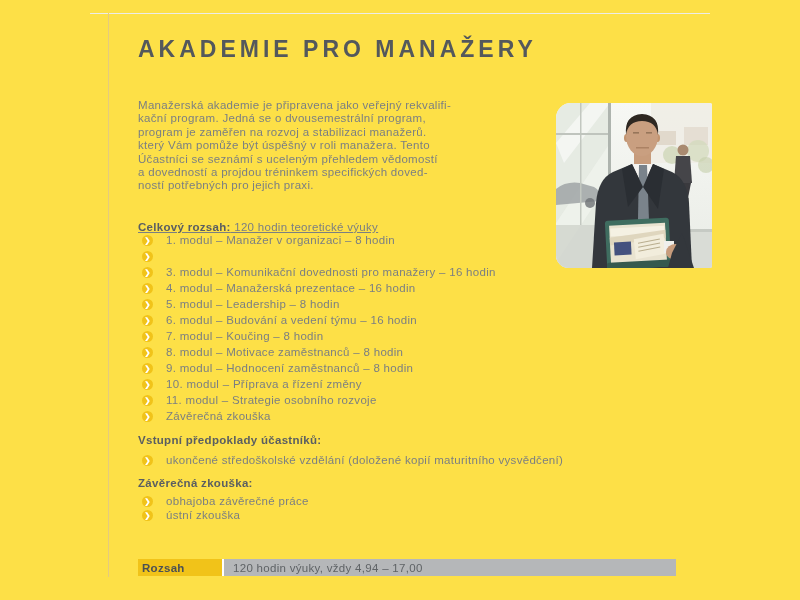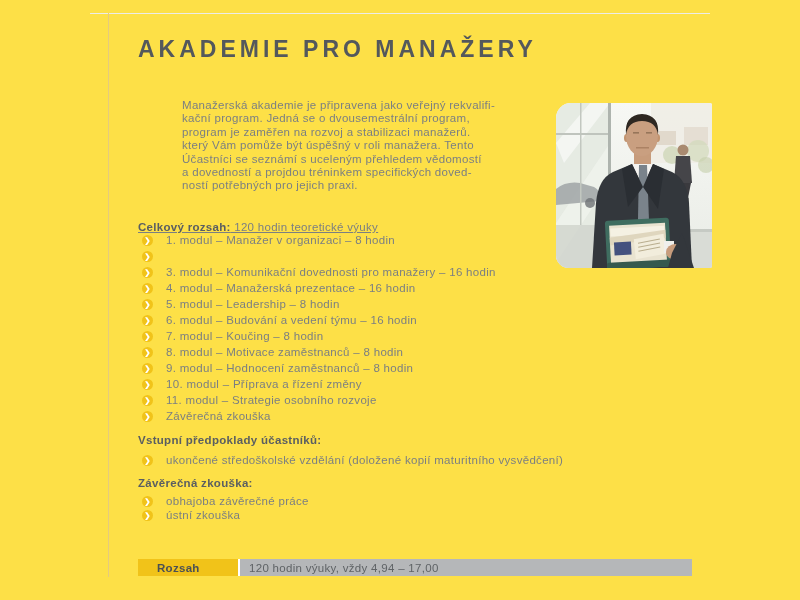--- a/index.html
+++ b/index.html
@@ -6,21 +6,21 @@
   body{background:#ffffff;font-family:"Liberation Sans",sans-serif;}
   .page{position:relative;width:800px;height:600px;background:#fde047;overflow:hidden;}
 
   .top-rule{position:absolute;left:90px;top:13px;width:620px;height:1px;background:#ECECEA;}
   .accent-rule{position:absolute;left:108px;top:13px;width:1px;height:564px;background:#E5CA7D;}
 
   .title{position:absolute;left:138px;top:36px;margin:0;font-size:23px;line-height:26px;
          font-weight:700;letter-spacing:4px;color:#54585C;white-space:nowrap;}
 
   .intro{position:absolute;left:138px;top:99px;width:400px;font-size:11.5px;line-height:13.4px;
-         color:#7B7F82;letter-spacing:0.3px;margin-left:44px;}
+         color:#7B7F82;letter-spacing:0.3px;}
 
   .photo-frame{position:absolute;left:556px;top:103px;width:156px;height:165px;
                border-radius:15px 2px 2px 13px;overflow:hidden;}
   .photo-frame svg{display:block;}
 
   .overview{position:absolute;left:138px;top:221px;font-size:11.5px;color:#7B7F82;letter-spacing:0.3px;white-space:nowrap;text-decoration:underline;}
   .bold-head{font-weight:700;color:#5A5E62;}
 
   ul.bullet-list{list-style:none;margin:0;padding:0;position:absolute;left:138px;}
   ul.bullet-list li{display:flex;align-items:center;height:16px;}
@@ -31,22 +31,22 @@
   .li-label{font-size:11.5px;color:#7B7F82;letter-spacing:0.3px;white-space:nowrap;}
 
   .modules{top:232px;}
   .subhead{position:absolute;left:138px;font-size:11.5px;font-weight:700;color:#5A5E62;letter-spacing:0.3px;}
   .subhead-1{top:434px;}
   .pre-list{top:453px;}
   .subhead-2{top:477px;}
   .exam-list{top:494px;}
 
   .footer-bar{position:absolute;left:138px;top:559px;height:17px;display:flex;}
-  .footer-label-badge{width:100px;background:#F1C319;color:#4B5054;font-size:11.5px;font-weight:700;
-                      display:flex;align-items:center;padding-left:19px;box-sizing:border-box;letter-spacing:0.3px;}
+  .footer-label-badge{width:84px;background:#F1C319;color:#4B5054;font-size:11.5px;font-weight:700;
+                      display:flex;align-items:center;padding-left:4px;box-sizing:border-box;letter-spacing:0.3px;}
   .footer-gap{width:2px;background:#ffffff;}
   .footer-value-bar{width:452px;background:#B5B7B9;color:#5F6366;font-size:11.5px;
                     display:flex;align-items:center;padding-left:9px;box-sizing:border-box;letter-spacing:0.3px;}
 </style>
 </head>
 <body>
 
 <div class="page">
 
   <div class="top-rule"></div>

